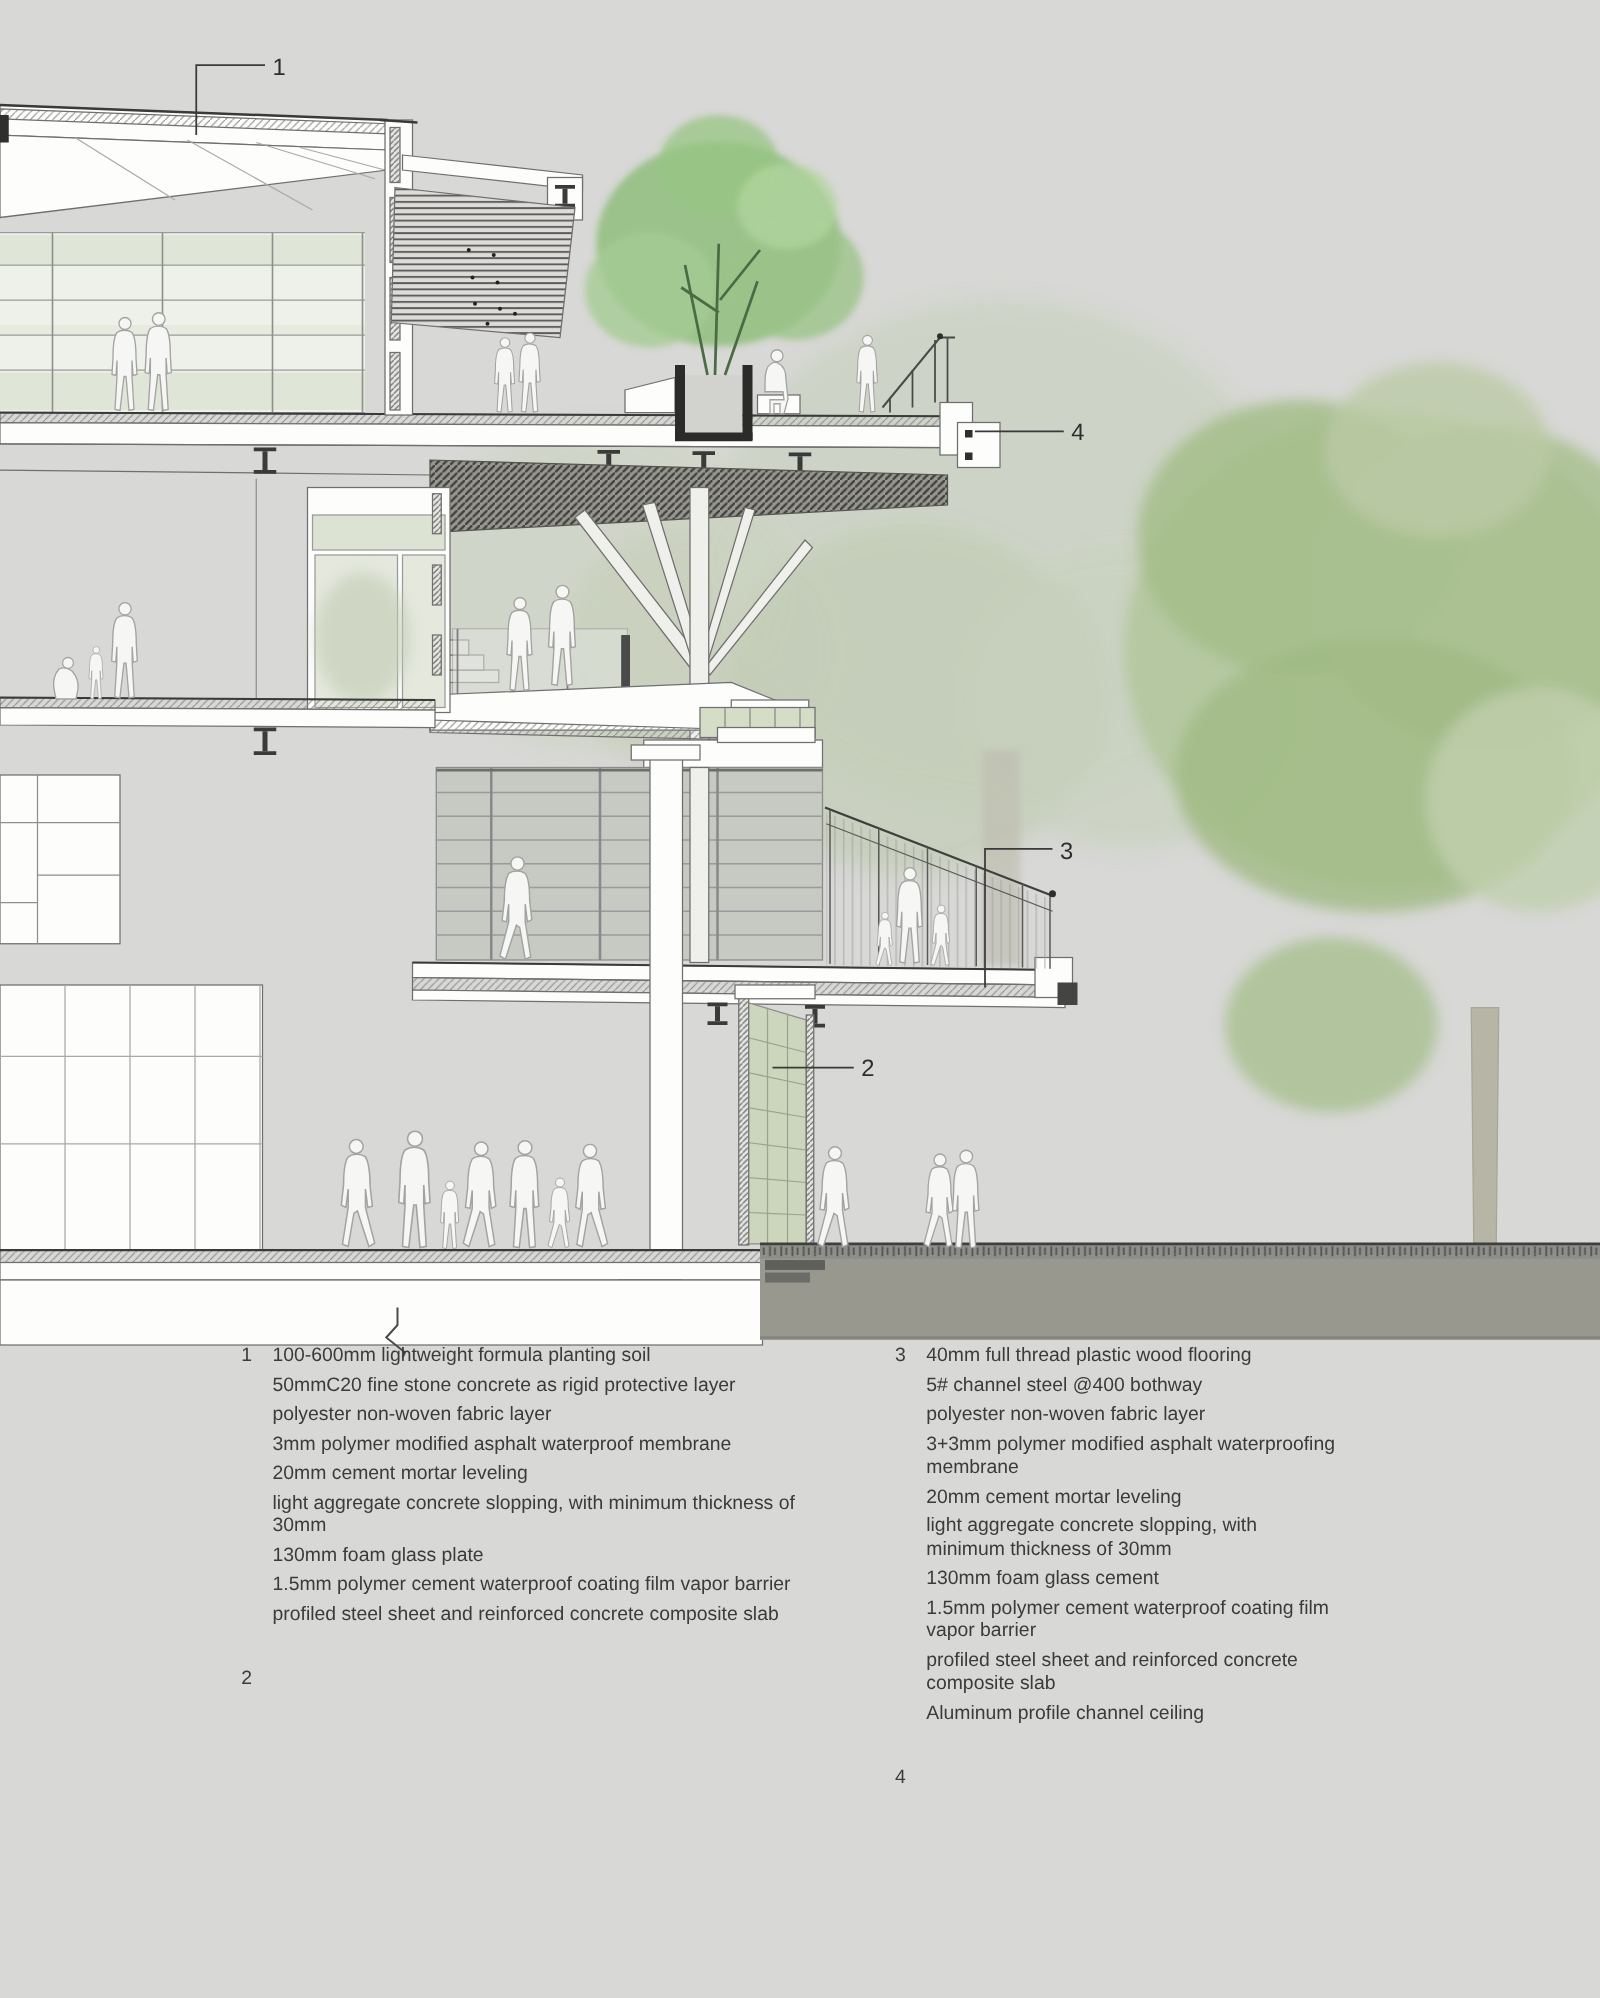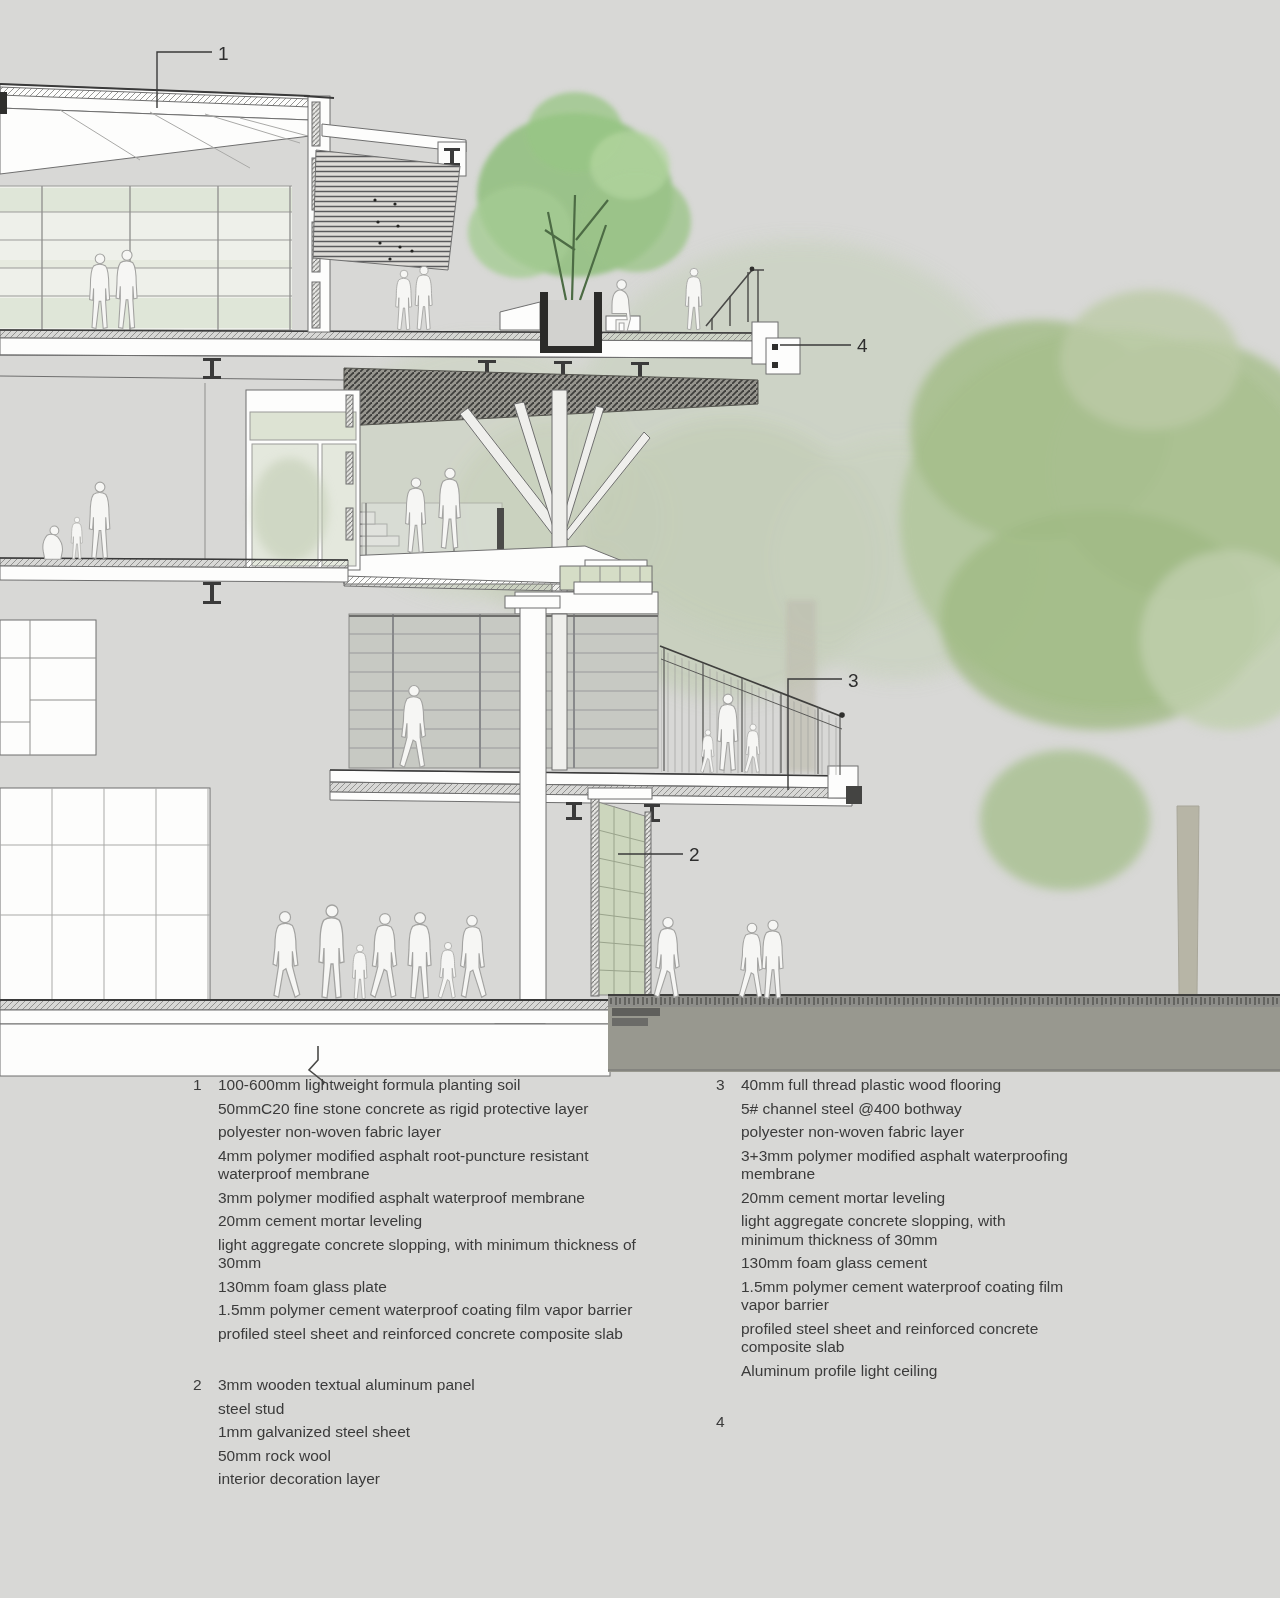--- a/index.html
+++ b/index.html
@@ -382,52 +382,44 @@
   </g>
 </svg>
 
 <div class="legend legend-col-left">
     <div class="note">
       <span class="num">1</span>
       <div class="layers">
         <p>100-600mm lightweight formula planting soil</p>
         <p>50mmC20 fine stone concrete as rigid protective layer</p>
         <p>polyester non-woven fabric layer</p>
-        <p>4mm polymer modified asphalt root-puncture resistant waterproof membrane</p>
         <p>3mm polymer modified asphalt waterproof membrane</p>
         <p>20mm cement mortar leveling</p>
         <p>light aggregate concrete slopping, with minimum thickness of 30mm</p>
         <p>130mm foam glass plate</p>
         <p>1.5mm polymer cement waterproof coating film vapor barrier</p>
         <p>profiled steel sheet and reinforced concrete composite slab</p>
       </div>
     </div>
     <div class="note">
       <span class="num">2</span>
-      <div class="layers">
-        <p>3mm wooden textual aluminum panel</p>
-        <p>steel stud</p>
-        <p>1mm galvanized steel sheet</p>
-        <p>50mm rock wool</p>
-        <p>interior decoration layer</p>
-      </div>
     </div>
   </div>
 <div class="legend legend-col-right">
     <div class="note">
       <span class="num">3</span>
       <div class="layers">
         <p>40mm full thread plastic wood flooring</p>
         <p>5# channel steel @400 bothway</p>
         <p>polyester non-woven fabric layer</p>
         <p>3+3mm polymer modified asphalt waterproofing membrane</p>
         <p>20mm cement mortar leveling</p>
         <p>light aggregate concrete slopping, with minimum thickness of 30mm</p>
         <p>130mm foam glass cement</p>
         <p>1.5mm polymer cement waterproof coating film vapor barrier</p>
         <p>profiled steel sheet and reinforced concrete composite slab</p>
-        <p>Aluminum profile light ceiling</p>
+        <p>Aluminum profile channel ceiling</p>
       </div>
     </div>
     <div class="note">
       <span class="num">4</span>
     </div>
   </div>
 
 </body></html>

